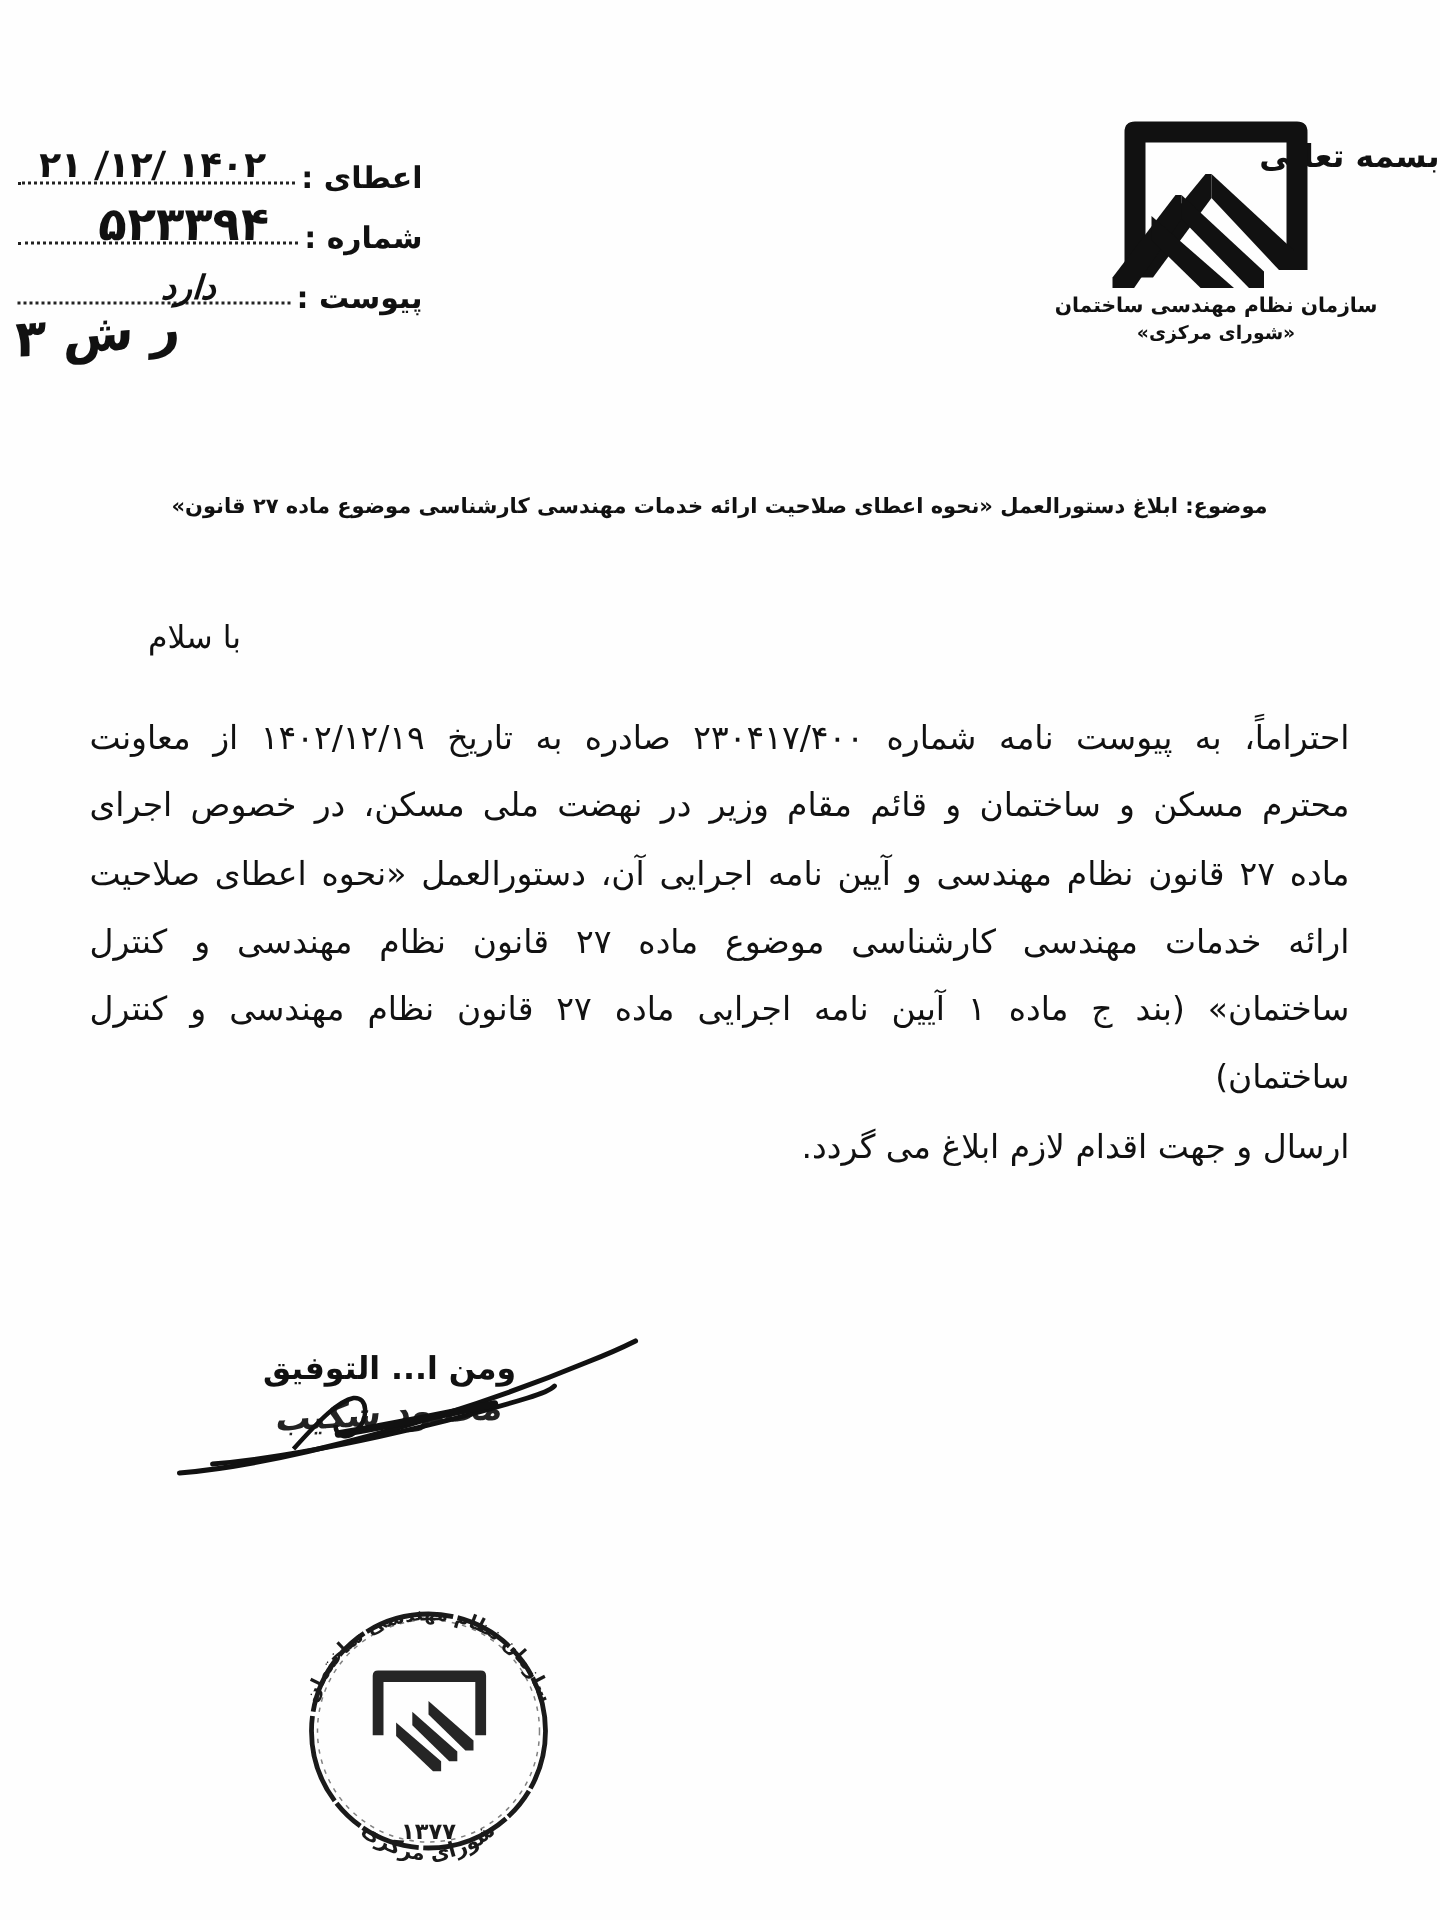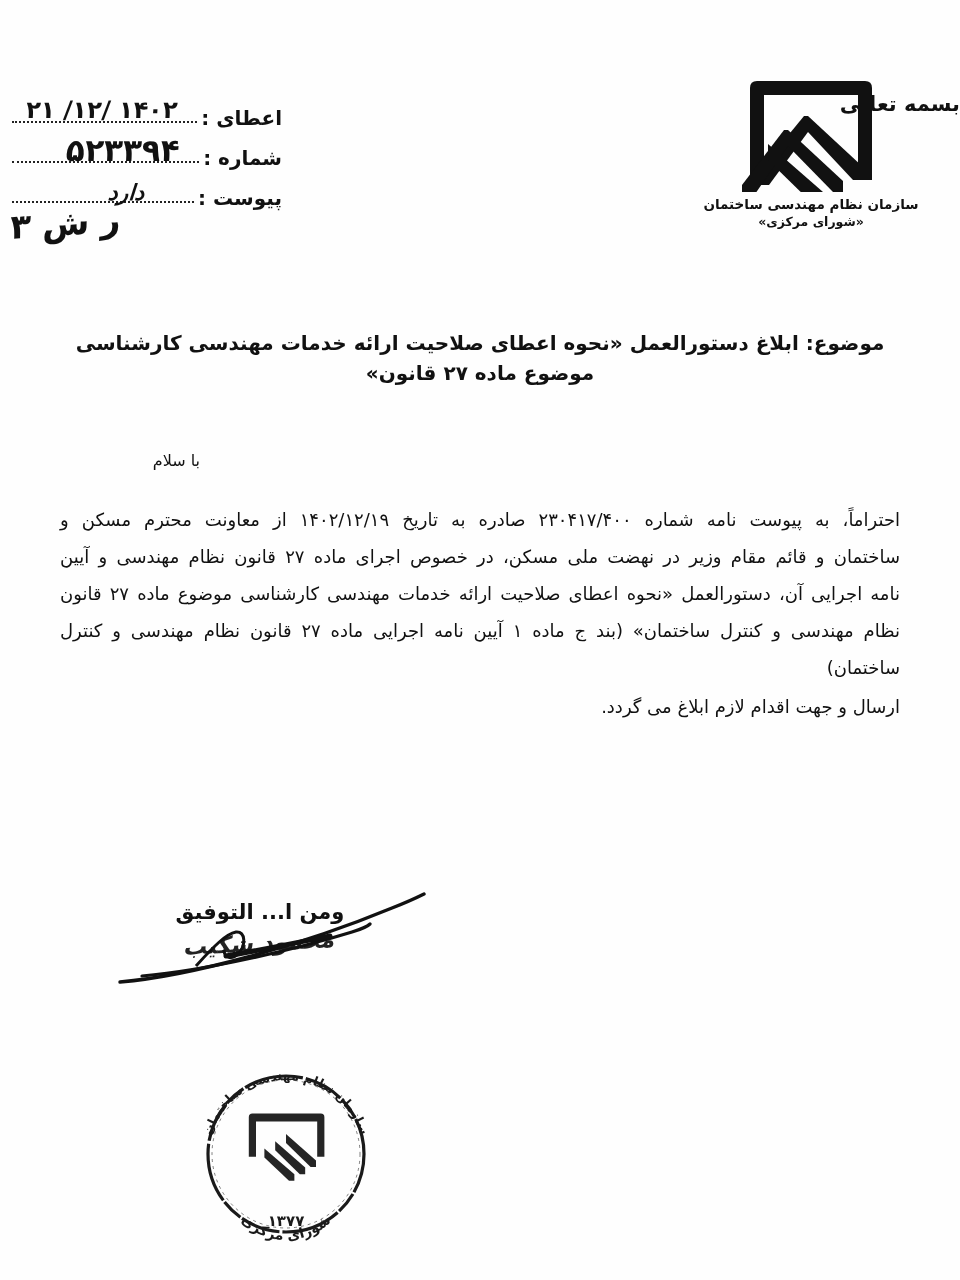--- a/index.html
+++ b/index.html
@@ -140,36 +140,37 @@
   .addressee {
     text-align: center;
     font-size: 24px;
     font-weight: 700;
     letter-spacing: -0.2px;
     margin: 20px 0 0 0;
     line-height: 1.5;
   }
   .subject {
     text-align: center;
-    font-size: 20px;
+    font-size: 14px;
     font-weight: 700;
     margin-top: 28px;
     line-height: 1.5;
     letter-spacing: -0.2px;
   }
   .salutation {
     margin-top: 62px;
     margin-right: 0;
     padding-right: 700px;
-    font-size: 16px;
+    font-size: 21px;
     line-height: 1.4;
+    text-align: center;
   }
   .para {
     margin-top: 30px;
-    font-size: 18px;
+    font-size: 22px;
     line-height: 2.05;
     text-align: justify;
     text-justify: inter-word;
     letter-spacing: 0.2px;
     word-spacing: 2px;
   }
   .para .last-line {
     display: block;
     text-align: right;
     margin-top: 2px;

